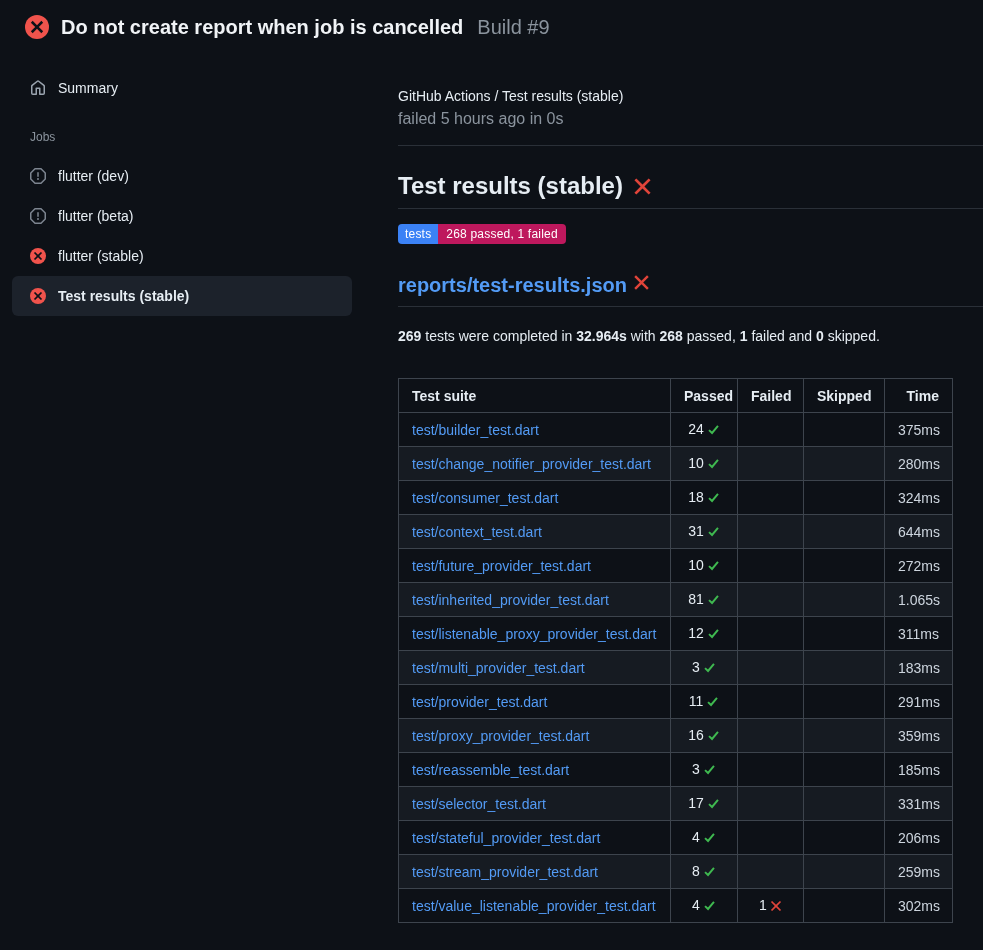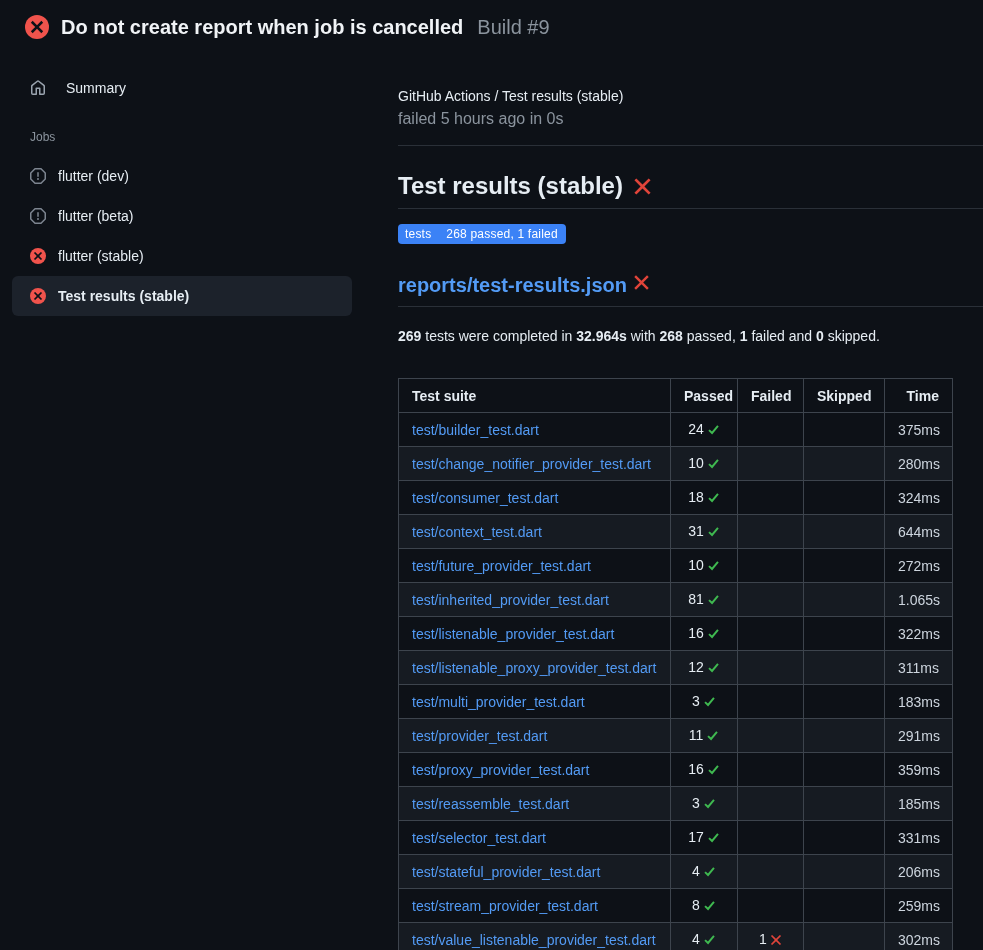--- a/index.html
+++ b/index.html
@@ -15,21 +15,21 @@
   .status-circle { width:24px; height:24px; flex:none; }
   .app-title { font-size:20px; font-weight:700; color:#f0f3f6; white-space:nowrap; }
   .app-build { font-size:20px; font-weight:400; color:#8b949e; margin-left:2px; white-space:nowrap; }
 
   
   .layout { display:flex; align-items:flex-start; }
   .sidebar { width:390px; flex:none; padding:24px 38px 0 12px; }
   .main { flex:1; min-width:0; padding:38px 0 0 8px; }
 
   
-  .summary-item { display:flex; align-items:center; gap:20px; padding:6px 18px; height:28px;
+  .summary-item { display:flex; align-items:center; gap:12px; padding:6px 18px; height:28px;
                   border-radius:6px; color:#e6edf3; cursor:pointer; }
   .summary-item svg { flex:none; }
   .jobs-heading { margin:28px 0 12px 18px; font-size:12px; color:#8b949e; }
   .job-item { display:flex; align-items:center; gap:12px; height:40px; padding:0 18px;
               border-radius:6px; color:#e6edf3; cursor:pointer; }
   .job-item.selected { background:#1c222b; font-weight:700; }
   .job-item .jicon { width:16px; height:16px; flex:none; display:flex; }
 
   
   .breadcrumb { font-weight:400; font-size:14px; color:#e6edf3; }
@@ -141,21 +141,21 @@
 
     <h1 class="check-title">
       <span>Test results (stable)</span>
       <svg class="x-mark" viewBox="0 0 16 16">
         <path d="M2.8 1.2 8 6.4l5.2-5.2 1.6 1.6L9.6 8l5.2 5.2-1.6 1.6L8 9.6l-5.2 5.2-1.6-1.6L6.4 8 1.2 2.8z" fill="#e0443a"></path>
       </svg>
     </h1>
 
     <div class="badge">
       <span class="badge-label" style="background: #3b82f6;">tests</span>
-      <span class="badge-value" style="background: #3b82f6;">268 passed, 1 failed</span>
+      <span class="badge-value" style="background: #be185d;">268 passed, 1 failed</span>
     </div>
 
     <h2 class="report-heading">
       <span class="report-link">reports/test-results.json</span>
       <svg class="x-mark-sm" viewBox="0 0 16 16">
         <path d="M2.8 1.2 8 6.4l5.2-5.2 1.6 1.6L9.6 8l5.2 5.2-1.6 1.6L8 9.6l-5.2 5.2-1.6-1.6L6.4 8 1.2 2.8z" fill="#e0443a"></path>
       </svg>
     </h2>
 
     <p class="summary-line"><strong>269</strong><span> tests were completed in </span><strong>32.964s</strong><span> with </span><strong>268</strong><span> passed, </span><strong>1</strong><span> failed and </span><strong>0</strong><span> skipped.</span></p>
@@ -255,33 +255,20 @@
         <td class="cell-count cell-passed">
           <span class="count-num">81</span><span class="mini-icon icon-check"><svg width="13" height="13" viewBox="0 0 16 16">
                   <polyline points="2.5,8.8 6.2,12.3 13.5,3.6" fill="none" stroke="#3fb950" stroke-width="2.4"></polyline>
                 </svg></span>
         </td>
         <td class="cell-count cell-failed"></td>
         <td class="cell-count cell-skipped"></td>
         <td class="cell-time">1.065s</td>
       </tr>
 
-      <tr class="result-row">
-        <td class="cell-suite">
-          <a href="#" class="suite-link">test/listenable_provider_test.dart</a>
-        </td>
-        <td class="cell-count cell-passed">
-          <span class="count-num">16</span><span class="mini-icon icon-check"><svg width="13" height="13" viewBox="0 0 16 16">
-                  <polyline points="2.5,8.8 6.2,12.3 13.5,3.6" fill="none" stroke="#3fb950" stroke-width="2.4"></polyline>
-                </svg></span>
-        </td>
-        <td class="cell-count cell-failed"></td>
-        <td class="cell-count cell-skipped"></td>
-        <td class="cell-time">322ms</td>
-      </tr>
 
       <tr class="result-row">
         <td class="cell-suite">
           <a href="#" class="suite-link">test/listenable_proxy_provider_test.dart</a>
         </td>
         <td class="cell-count cell-passed">
           <span class="count-num">12</span><span class="mini-icon icon-check"><svg width="13" height="13" viewBox="0 0 16 16">
                   <polyline points="2.5,8.8 6.2,12.3 13.5,3.6" fill="none" stroke="#3fb950" stroke-width="2.4"></polyline>
                 </svg></span>
         </td>

